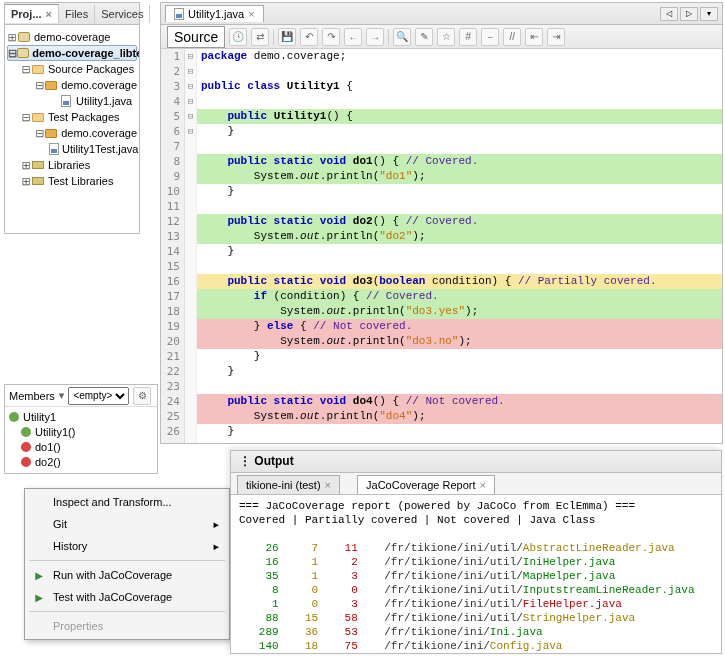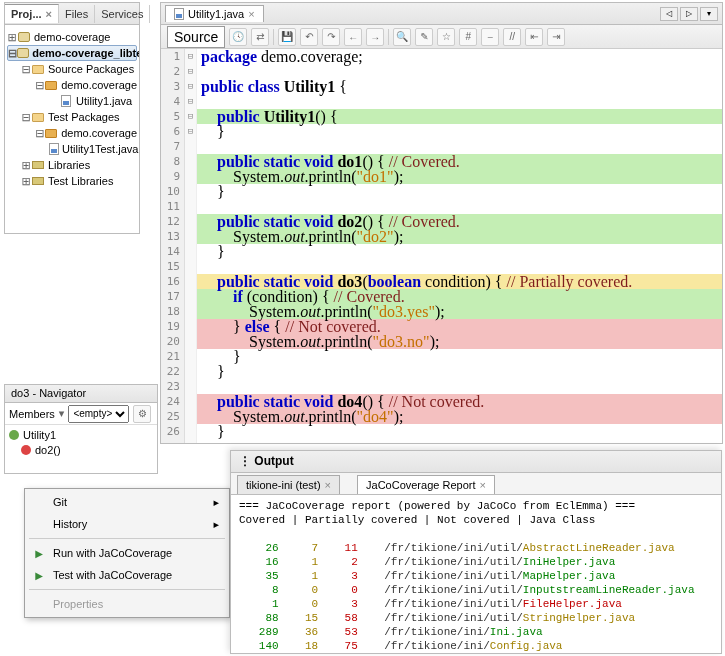--- a/index.html
+++ b/index.html
@@ -51,28 +51,28 @@
 .ed-tab { background: #fff; border: 1px solid #aaa; border-bottom: none; padding: 2px 8px; font-size: 11px; display: flex; align-items: center; gap: 4px; }
 .ed-tab .x { color: #888; }
 .ed-winbtns { display: flex; gap: 2px; padding-right: 4px; }
 .ed-winbtn { width: 18px; height: 14px; border: 1px solid #bbb; background: #f0f0f0; font-size: 8px; display: flex; align-items: center; justify-content: center; }
 .ed-toolbar { height: 24px; background: linear-gradient(#f4f4f4,#e8e8e8); border-bottom: 1px solid #ccc; display: flex; align-items: center; gap: 4px; padding: 0 6px; }
 .ed-btn { width: 18px; height: 18px; border: 1px solid #ccc; background: #f8f8f8; border-radius: 2px; font-size: 10px; display: flex; align-items: center; justify-content: center; color: #666; }
 .ed-source { border: 1px solid #999; background: #fff; padding: 2px 6px; font-size: 14px; }
 .ed-body { flex: 1; display: flex; overflow: hidden; }
 .gutter { width: 24px; background: #f0f0f0; border-right: 1px solid #ddd; text-align: right; padding-right: 4px; color: #888; font-family: monospace; font-size: 11px; line-height: 15px; }
 .fold { width: 12px; background: #f8f8f8; border-right: 1px solid #eee; font-family: monospace; font-size: 9px; line-height: 15px; text-align: center; color: #888; }
-.code { flex: 1; font-family: Liberation Serif, serif; font-size: 16px; line-height: 15px; }
+.code { flex: 1; font-family: Liberation Mono, monospace; font-size: 11px; line-height: 15px; }
 .line { height: 15px; padding-left: 4px; white-space: pre; }
 .hl-green { background: #c4eeb4; }
 .hl-yellow { background: #f8e8a0; }
 .hl-red { background: #f4c0c0; }
 .kw { color: #0000c4; font-weight: bold; }
 .str { color: #c47000; }
-.cmt { color: #7f1d1d; text-align: right; }
+.cmt { color: #4c1d95; text-align: right; }
 .fld { color: #000000; font-style: italic; }
 .cls { font-weight: bold; }
 
 
 .output { position: absolute; left: 230px; top: 450px; width: 492px; height: 204px; border: 1px solid #bcbcbc; background: #fff; display: flex; flex-direction: column; box-shadow: -2px -2px 6px rgba(0,0,0,.12); }
 .out-header { height: 22px; background: linear-gradient(#f0f0f0,#e4e4e4); border-bottom: 1px solid #bcbcbc; padding: 3px 8px; font-weight: bold; font-size: 12px; }
 .out-tabs { height: 22px; display: flex; align-items: flex-end; padding-left: 6px; border-bottom: 1px solid #bcbcbc; background: #f4f4f4; gap: 17px; }
 .out-tab { border: 1px solid #aaa; border-bottom: none; padding: 3px 8px; font-size: 11px; background: #e8e8e8; display: flex; align-items: center; gap: 4px; }
 .out-tab.active { background: #fff; }
 .out-body { flex: 1; padding: 4px 8px; font-family: "Courier New", monospace; font-size: 11px; line-height: 14px; overflow: hidden; }
@@ -158,42 +158,52 @@
         <span class="tw">⊞</span>
         <span class="ic">
           <span class="ic-lib"></span>
         </span>
         <span>Test Libraries</span>
       </div>
     </div>
 </div>
 
 <div class="nav-panel">
-  <div class="nav-header">do3 - Navigator</div>
   <div class="nav-toolbar">
     <span>Members</span>
     <span style="color:#666">▾</span>
     <select><option>&lt;empty&gt;</option></select>
     <span class="ed-btn">⚙</span>
   </div>
   <div class="nav-tree">
     <div class="nav-item" style="padding-left:2px">
         <span class="ball ball-c"></span>
         <span>Utility1</span>
       </div>
     <div id="nav-items">
         <div class="nav-item">
+          <span class="ball ball-c"></span>
+          <span>Utility1()</span>
+        </div>
+        <div class="nav-item">
+          <span class="ball ball-m"></span>
+          <span>do1()</span>
+        </div>
+        <div class="nav-item">
           <span class="ball ball-m"></span>
           <span>do2()</span>
         </div>
       </div>
   </div>
 </div>
 
 <div class="ctx-menu" id="ctx">
+    <div class="ctx-item">
+      <span>Inspect and Transform...</span>
+    </div>
     <div class="ctx-item">
       <span>Git</span>
       <span style="margin-left: auto;">▸</span>
     </div>
     <div class="ctx-item">
       <span>History</span>
       <span style="margin-left: auto;">▸</span>
     </div>
     <div class="ctx-sep"></div>
     <div class="ctx-item">

